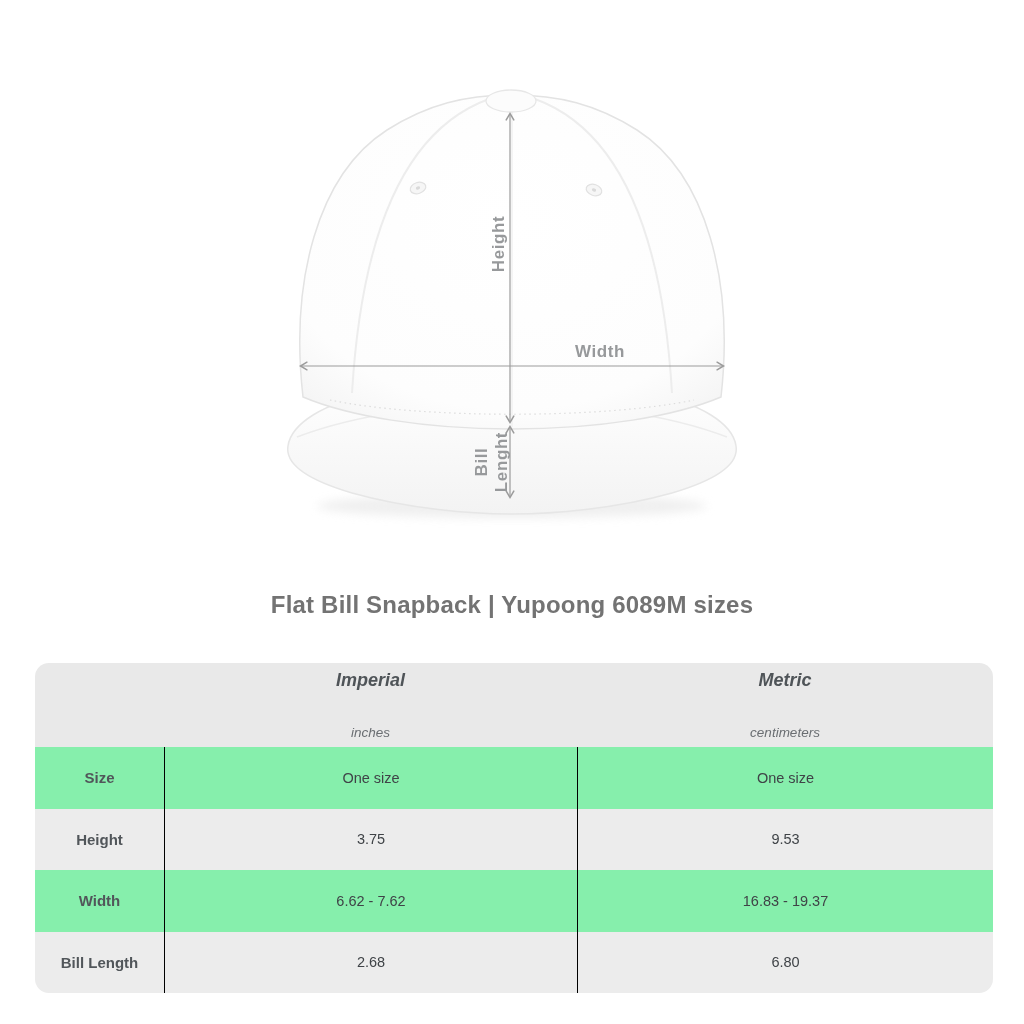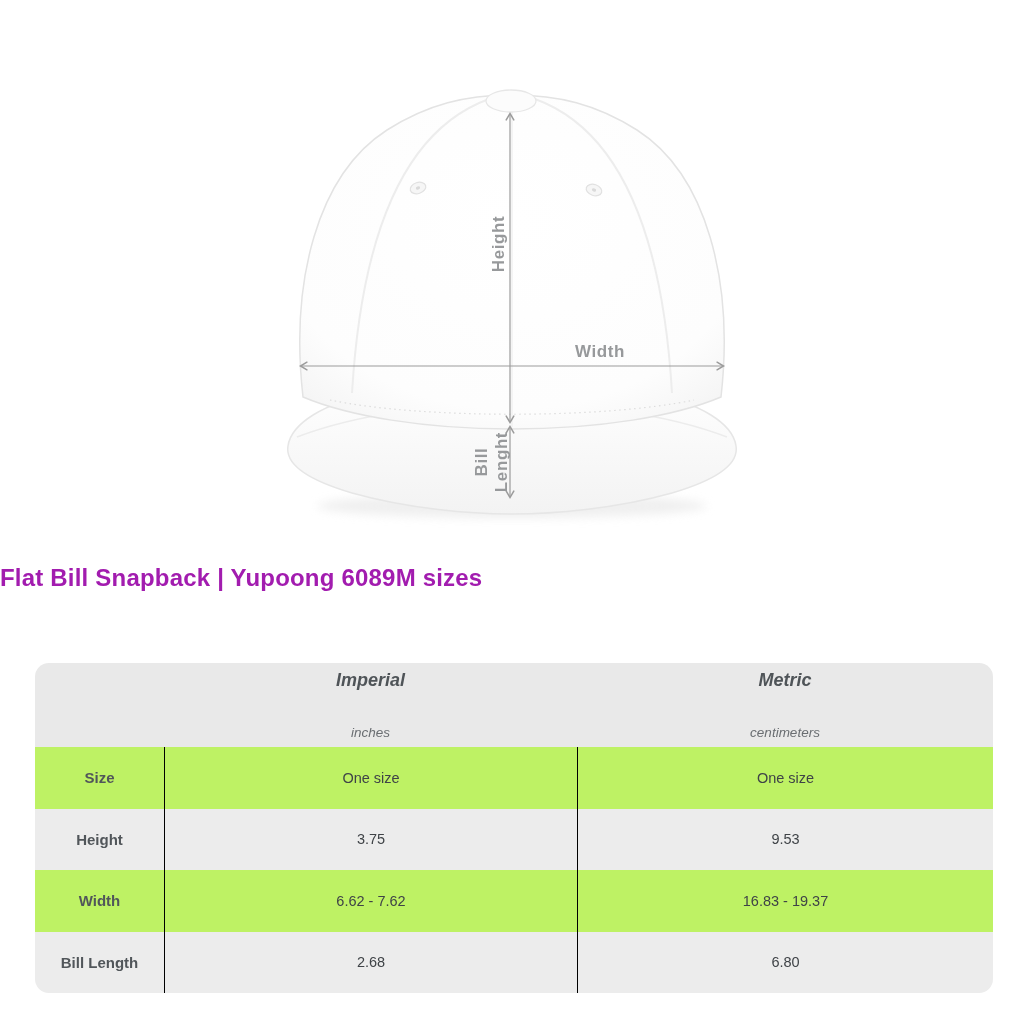--- a/index.html
+++ b/index.html
@@ -2,39 +2,39 @@
 <html><head>
 <meta charset="utf-8">
 <style>
   html,body { margin:0; padding:0; background:#ffffff; }
   body { font-family:"Liberation Sans", sans-serif; }
   .canvas { position:relative; width:1024px; height:1024px; background:#ffffff; overflow:hidden; }
 
   .hat-svg { position:absolute; top:0; left:0; }
 
   .page-title {
-    position:absolute; top:564px; left:0; width:100%;
-    text-align:left; font-size:24px; font-weight:bold;
-    color:#a21caf; letter-spacing:.2px;
+    position:absolute; top:591px; left:0; width:100%;
+    text-align:center; font-size:24px; font-weight:bold;
+    color:#737373; letter-spacing:.2px;
   }
   .page-subtitle {
     position:absolute; top:624px; left:0; width:100%;
     text-align:center; font-size:15px; font-style:italic; color:#75797d;
   }
 
   .size-table { position:absolute; left:35px; top:663px; width:958px; }
   .t-header {
     display:grid; grid-template-columns:129px 413px 1fr; height:84px;
     background:#e9e9e9; border-radius:14px 14px 0 0;
   }
   .hcell { display:flex; flex-direction:column; justify-content:center; align-items:center;gap:24px; }
   .hlabel { font-size:18px; font-weight:bold; font-style:italic; color:#4f5458; }
   .hunit  { font-size:13.5px; font-style:italic; color:#6a6e72; margin-top:10px; }
 
-  .t-row { display:grid; grid-template-columns:129px 413px 1fr; height:61.5px; background:#bef264; }
+  .t-row { display:grid; grid-template-columns:129px 413px 1fr; height:61.5px; background:#86efac; }
   .t-body .t-row:nth-child(even) { background:#ececec; }
   .t-body .t-row:last-child { border-radius:0 0 14px 14px; }
   .cell { display:flex; align-items:center; justify-content:center; }
   .cell.lab { font-weight:bold; font-size:15px; color:#51565a; }
   .cell.val { border-left:1px solid #000000; font-size:14.5px; color:#3f4347; }
 
   .dim-label { font-size:17px; font-weight:bold; fill:#97999b; letter-spacing:.6px; }
 </style>
 </head>
 <body>

